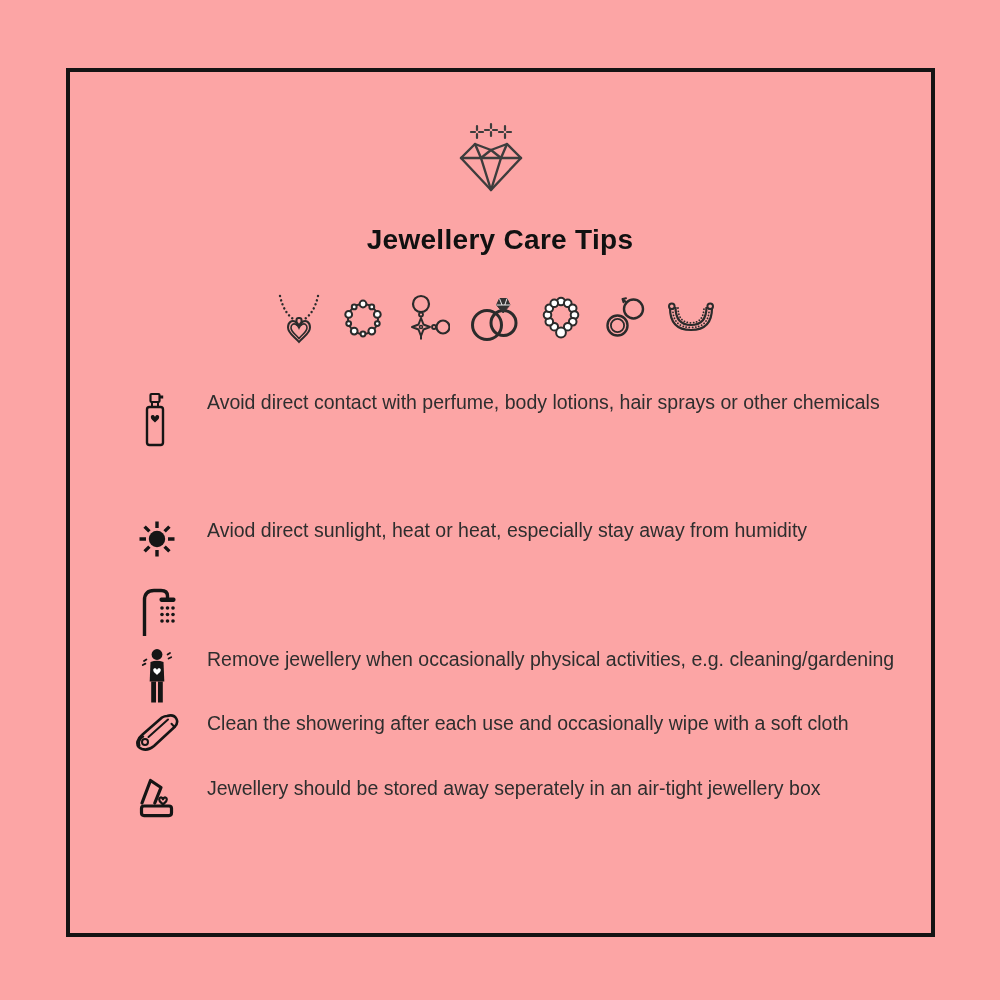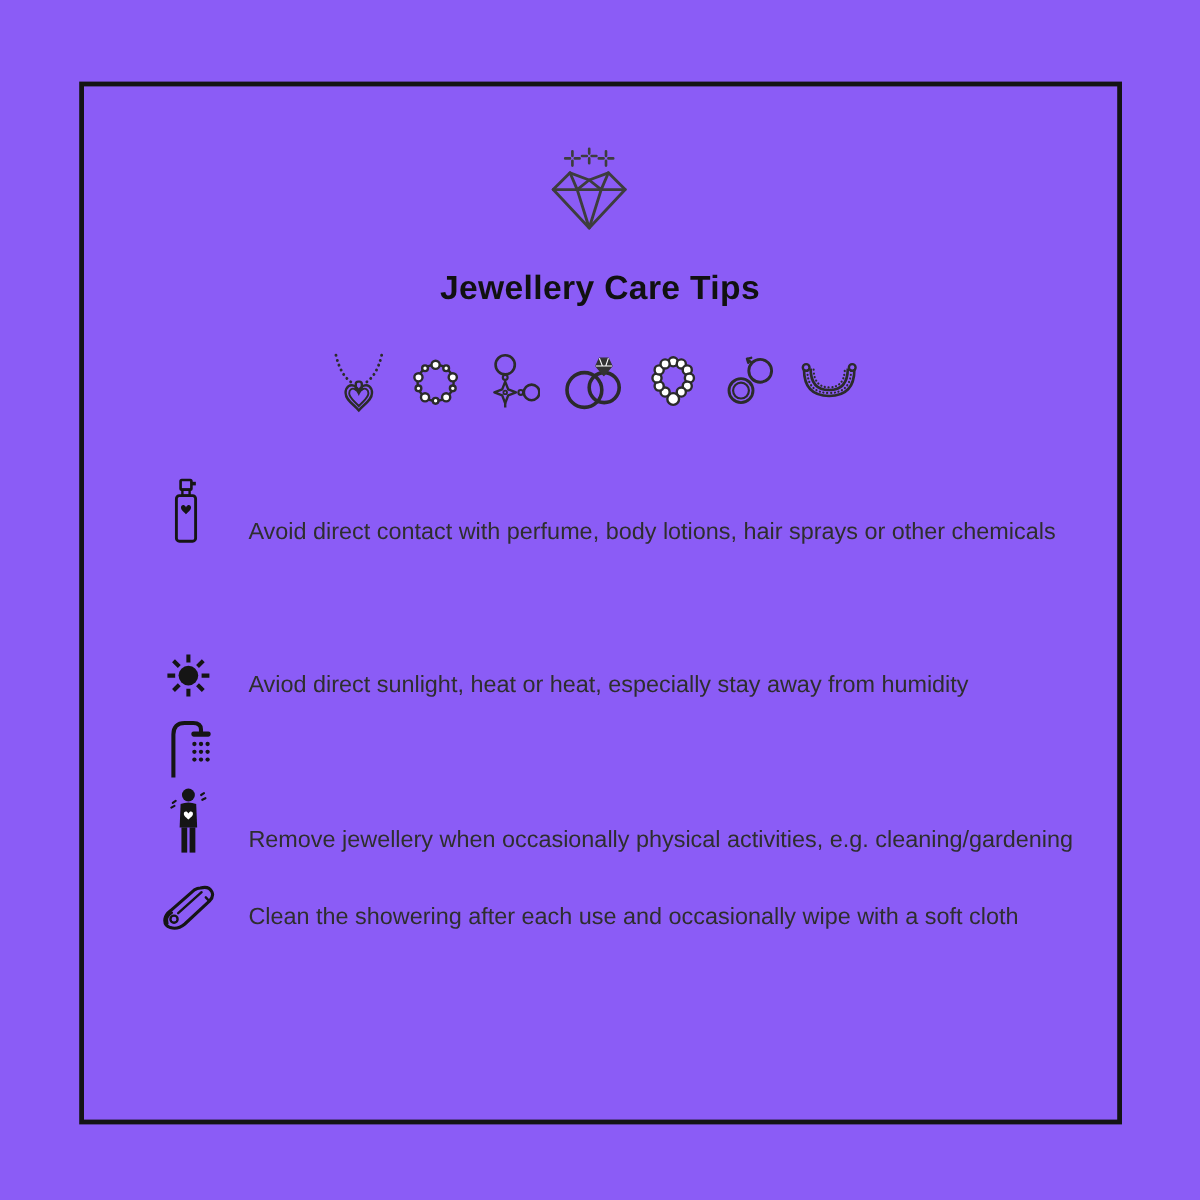--- a/index.html
+++ b/index.html
@@ -1,26 +1,26 @@
 <!DOCTYPE html>
 <html><head>
 <meta charset="utf-8">
 <style>
   html,body{margin:0;padding:0;background:#ffffff;}
-  .page{position:relative;width:1000px;height:1000px;background:#8b5cf6;
+  .page{position:relative;width:1000px;height:1000px;background:#fca5a5;
         font-family:"Liberation Sans",sans-serif;overflow:hidden;}
   .frame{position:absolute;left:66px;top:68px;width:861px;height:861px;
          border:4px solid #141414;box-sizing:content-box;}
   .header-icon{position:absolute;left:452px;top:122px;}
   .title{position:absolute;left:0;top:224px;width:1000px;text-align:center;
          font-size:28px;font-weight:bold;color:#111111;letter-spacing:.3px;}
   .jewel-row{position:absolute;left:0;top:292px;width:992px;display:flex;
              justify-content:center;align-items:center;gap:18px;}
   .jewel-row svg{display:block;}
-  .tip{position:absolute;left:128px;height:64px;display:flex;align-items:flex-end;}
+  .tip{position:absolute;left:128px;height:64px;display:flex;align-items:flex-start;}
   .tip .ticon{flex:0 0 58px;width:58px;display:flex;justify-content:center;align-items:center;}
   .tip .ttext{margin-left:21px;font-size:19.5px;color:#2e2e2e;white-space:nowrap;}
   .t1{top:391px}.t2{top:455px}.t3{top:519px}.t4{top:584px}
   .t5{top:648px}.t6{top:712px}.t7{top:777px}
   svg{shape-rendering:geometricPrecision;}
 </style>
 </head>
 <body>
 
 <div class="page">
@@ -184,13 +184,23 @@
         <path d="M33,4 Q40,2 42.5,7 Q44.5,11 40.5,15 L20,34 Q14,39 8,37 Q2.5,35 3.5,29.5 Q4.2,26 8,23 L28,5.5 Q30.5,4 33,4 Z" stroke-width="2.6"></path>
         <circle cx="11" cy="30" r="3" stroke-width="2"></circle>
         <path d="M5.5,33.5 Q3.6,28 9.2,24.6" stroke-width="2"></path>
         <path d="M14.5,25 L34,7.5" stroke-width="2"></path>
         <path d="M40.5,15 L37.5,11.8" stroke-width="2"></path>
       </svg>
     </span>
     <span class="ttext">Clean the showering after each use and occasionally wipe with a soft cloth</span>
   </div>
 
+  <div class="tip t7">
+    <span class="ticon">
+      <svg width="40" height="44" viewBox="0 0 40 44" fill="none" stroke="#151515" stroke-linejoin="round" stroke-linecap="round">
+        <path d="M5,26 L13.5,3.5 L24,10.5 L17.8,26" stroke-width="3.2"></path>
+        <rect x="4.5" y="29" width="30" height="9.6" rx="2.5" stroke-width="3.2"></rect>
+        <path d="M26,27.5 C24.5,25.8 22.2,24.5 22.2,22.4 C22.2,20.6 23.9,20 25,20.9 C25.5,21.3 25.8,21.8 26,22.3 C26.2,21.8 26.5,21.3 27,20.9 C28.1,20 29.8,20.6 29.8,22.4 C29.8,24.5 27.5,25.8 26,27.5 Z" stroke-width="2.2"></path>
+      </svg>
+    </span>
+    <span class="ttext">Jewellery should be stored away seperately in an air-tight jewellery box</span>
+  </div>
 </div>
 
 </body></html>

